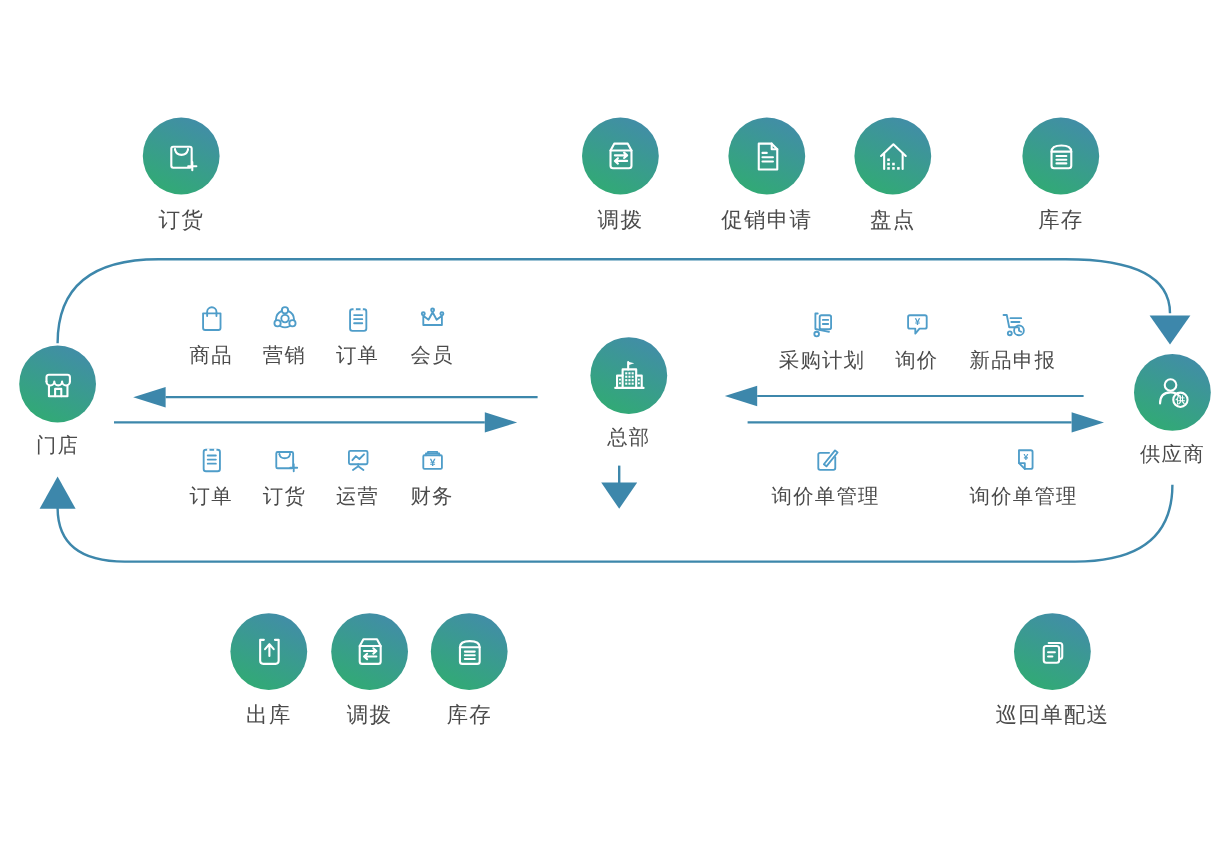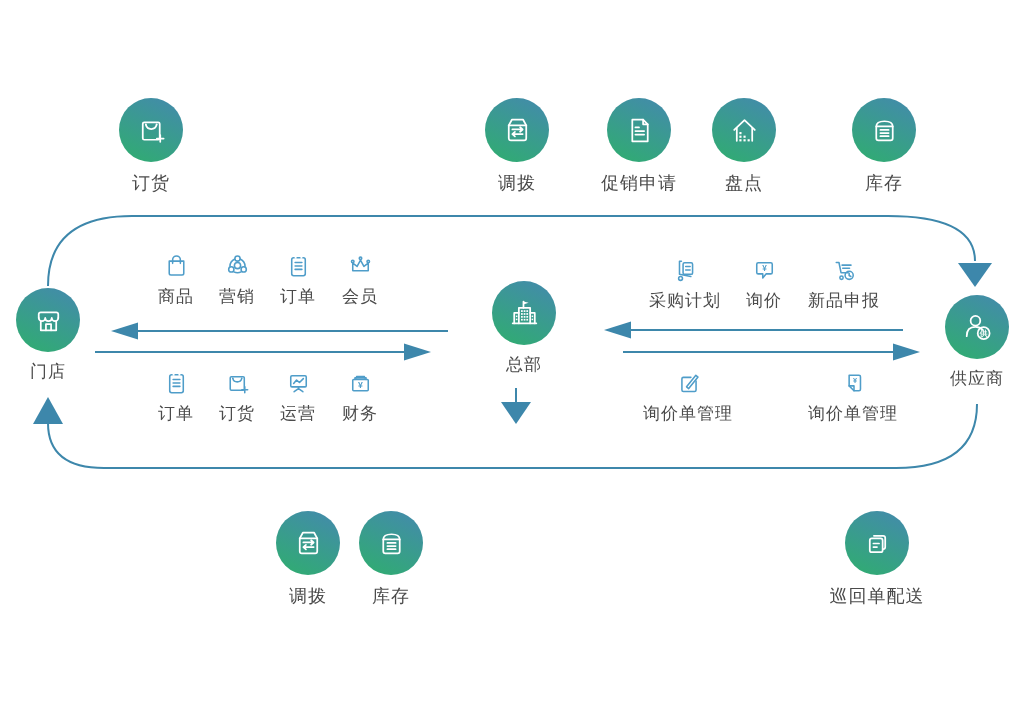--- a/index.html
+++ b/index.html
@@ -284,20 +284,29 @@
       <svg viewBox="0 0 32 32">
         <path class="b" d="M11.5 8.5 H21.7 Q23.2 8.5 23.2 10 V23 Q23.2 24.5 21.7 24.5 H16.5 L11.5 19.5 Z"></path>
         <path class="b" d="M11.5 19.5 H16.5 V24.5"></path>
         <text class="badge bf" x="17.5" y="16.5" font-size="7.5" text-anchor="middle">¥</text>
       </svg>
       <div class="mlabel">询价单管理</div>
     </div>
   </div>
 
 
+  <div class="node" style="left:164px;top:511px">
+    <div class="circle">
+      <svg viewBox="0 0 36 36">
+        <path class="w" d="M13.5 8 H10.5 V25 Q10.5 27.5 13 27.5 H23 Q25.5 27.5 25.5 25 V8 H22.5"></path>
+        <path class="w" d="M18 21 V12 M14.5 15.5 L18 11.5 L21.5 15.5"></path>
+      </svg>
+    </div>
+    <div class="nlabel">出库</div>
+  </div>
 
   <div class="node" style="left:248px;top:511px">
     <div class="circle">
       <svg viewBox="0 0 36 36">
         <path class="w" d="M9.5 13 L12.5 7.5 H23.5 L26.5 13"></path>
         <path class="w" d="M9.5 13 H26.5 V25.5 Q26.5 27.5 24.5 27.5 H11.5 Q9.5 27.5 9.5 25.5 Z"></path>
         <path class="w" d="M13 17 H22.5 M20.5 14.8 L23 17 L20.5 19.2"></path>
         <path class="w" d="M23 21.5 H13.5 M15.5 19.3 L13 21.5 L15.5 23.7"></path>
       </svg>
     </div>

